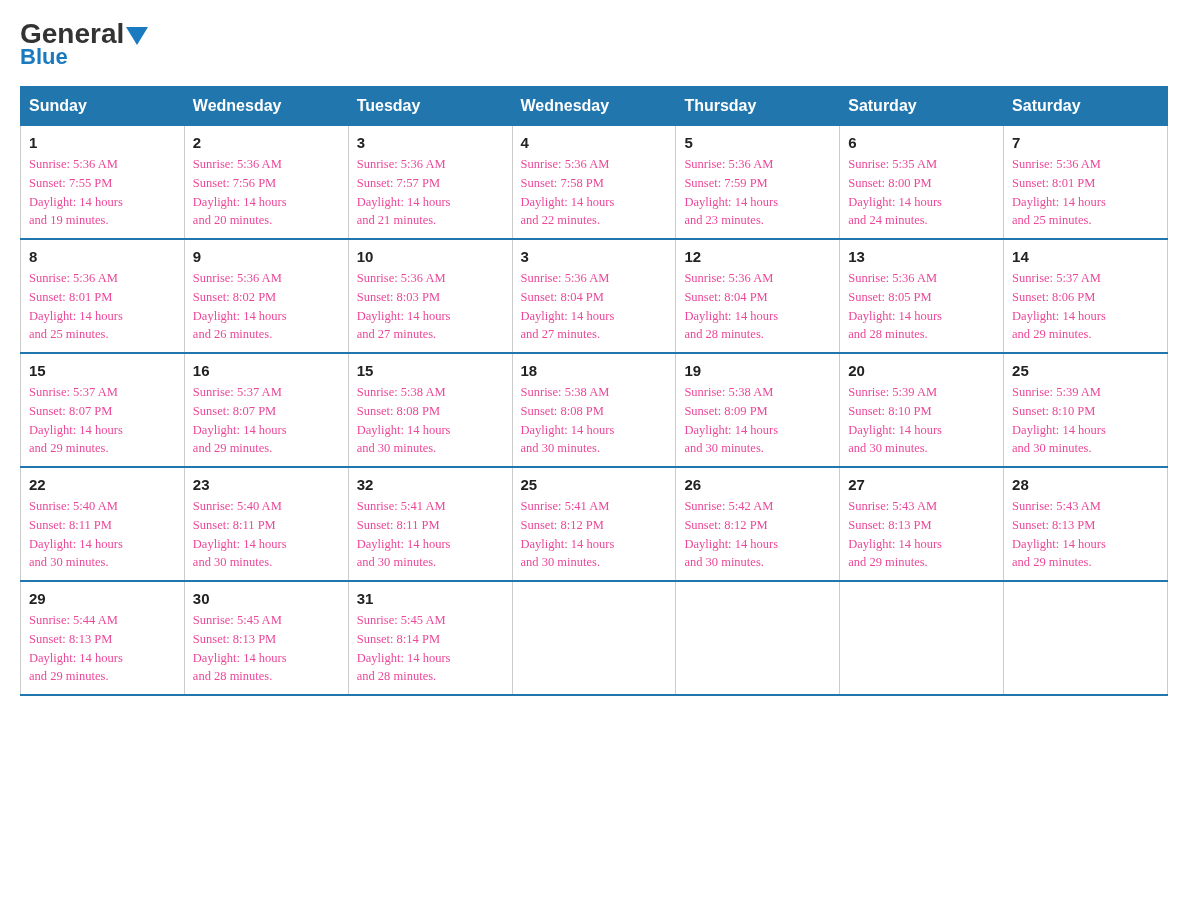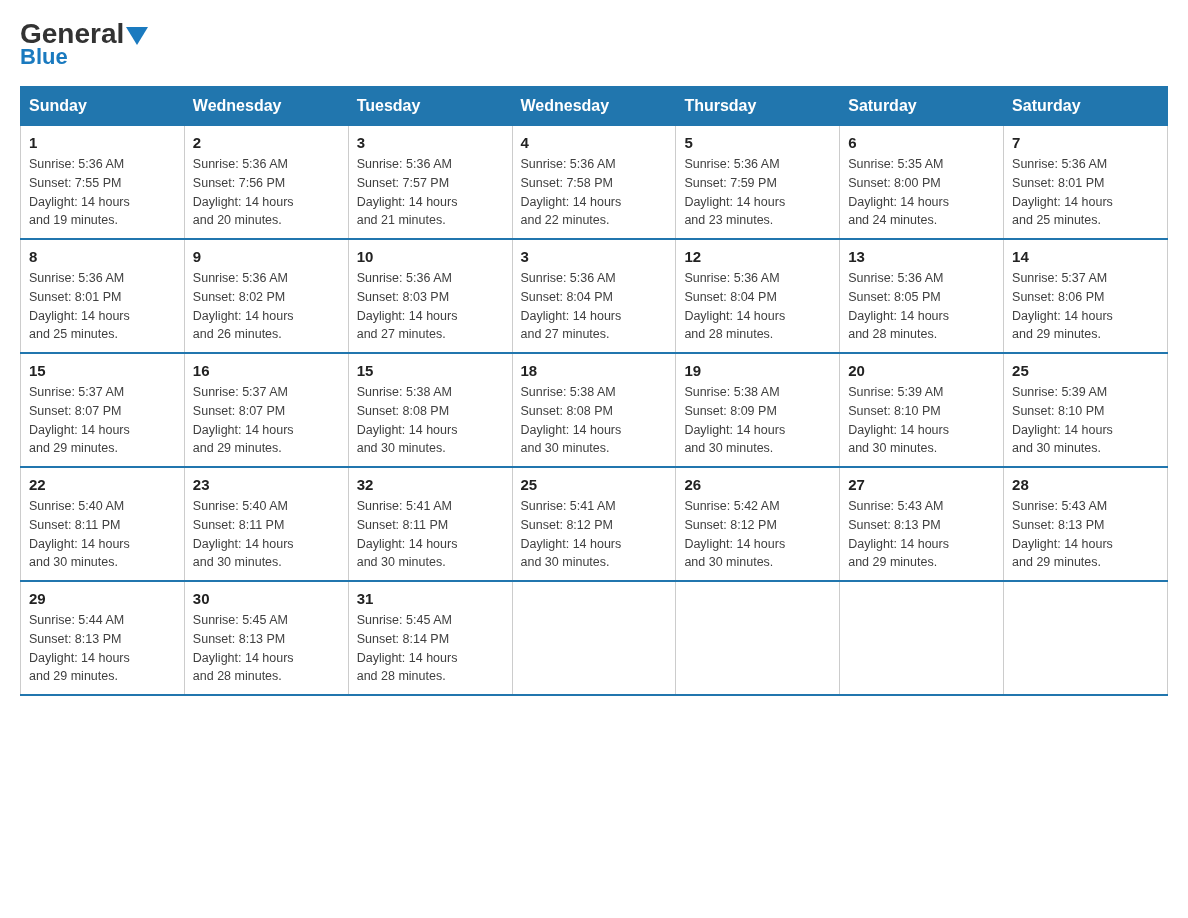--- a/index.html
+++ b/index.html
@@ -80,21 +80,22 @@
     }
     .day-number {
       font-size: 15px;
       font-weight: bold;
       display: block;
       margin-bottom: 4px;
     }
     .day-info {
       font-size: 12.5px;
       line-height: 1.5;
-      color: #404040;
+      color: #ec4899;
+      font-family: Liberation Serif, serif;
     }
     tbody td.empty {
       background: #fff;
     }
   </style>
 </head>
 <body>
 
 <div class="header-area">
   <div class="logo-container">

